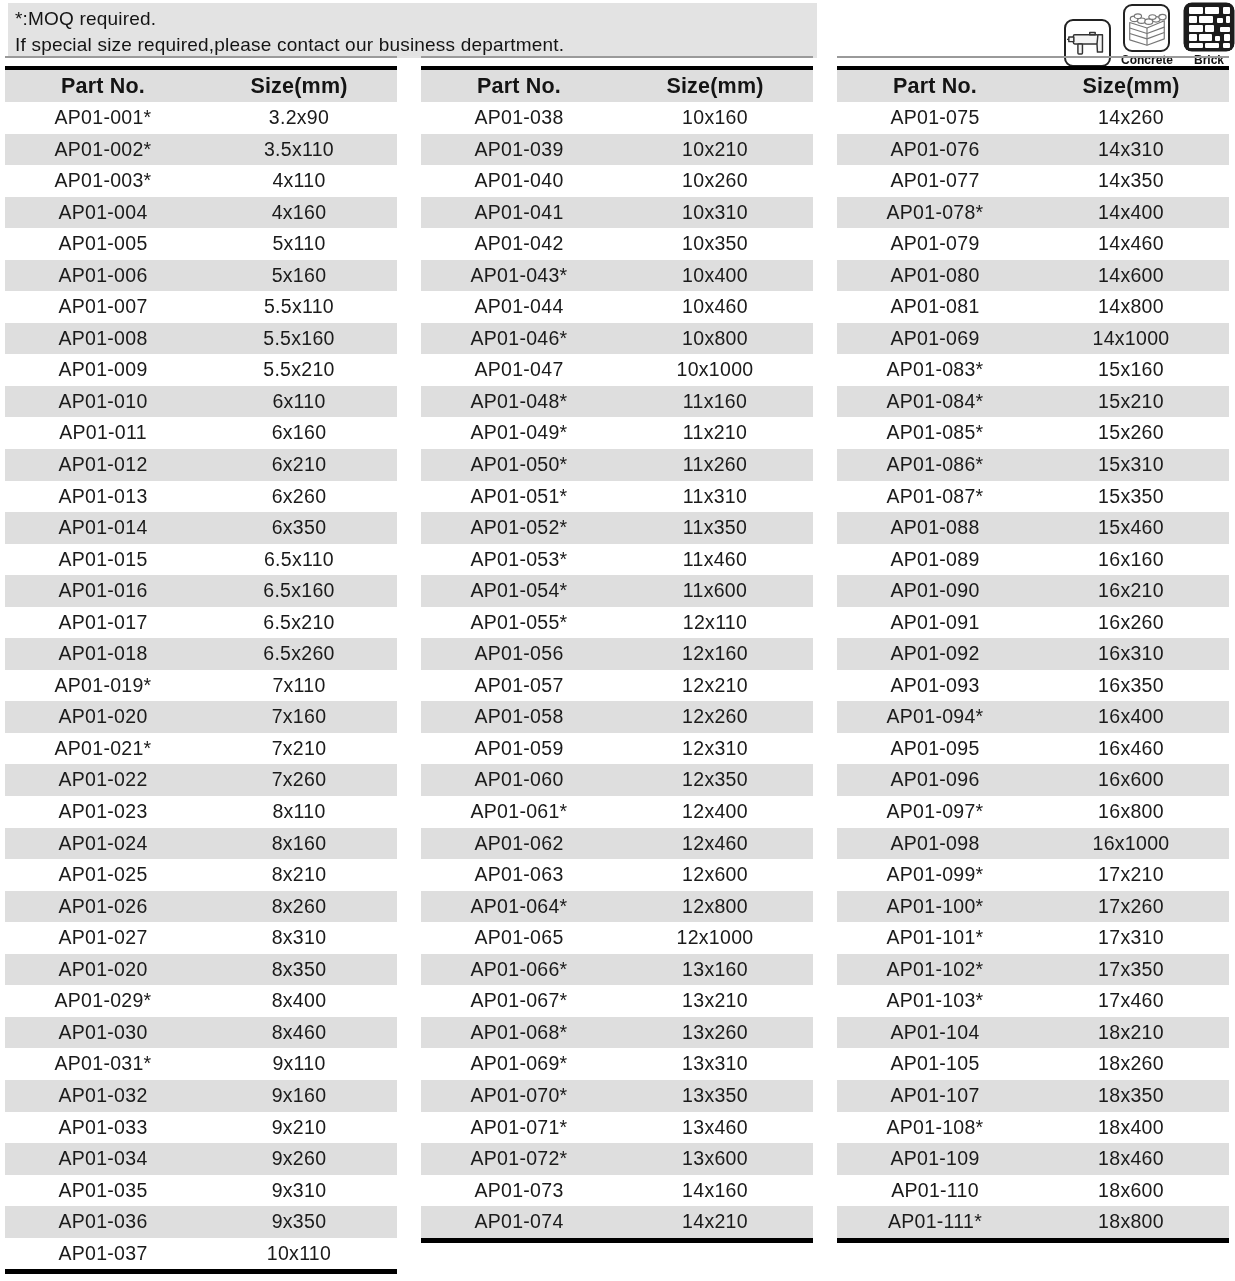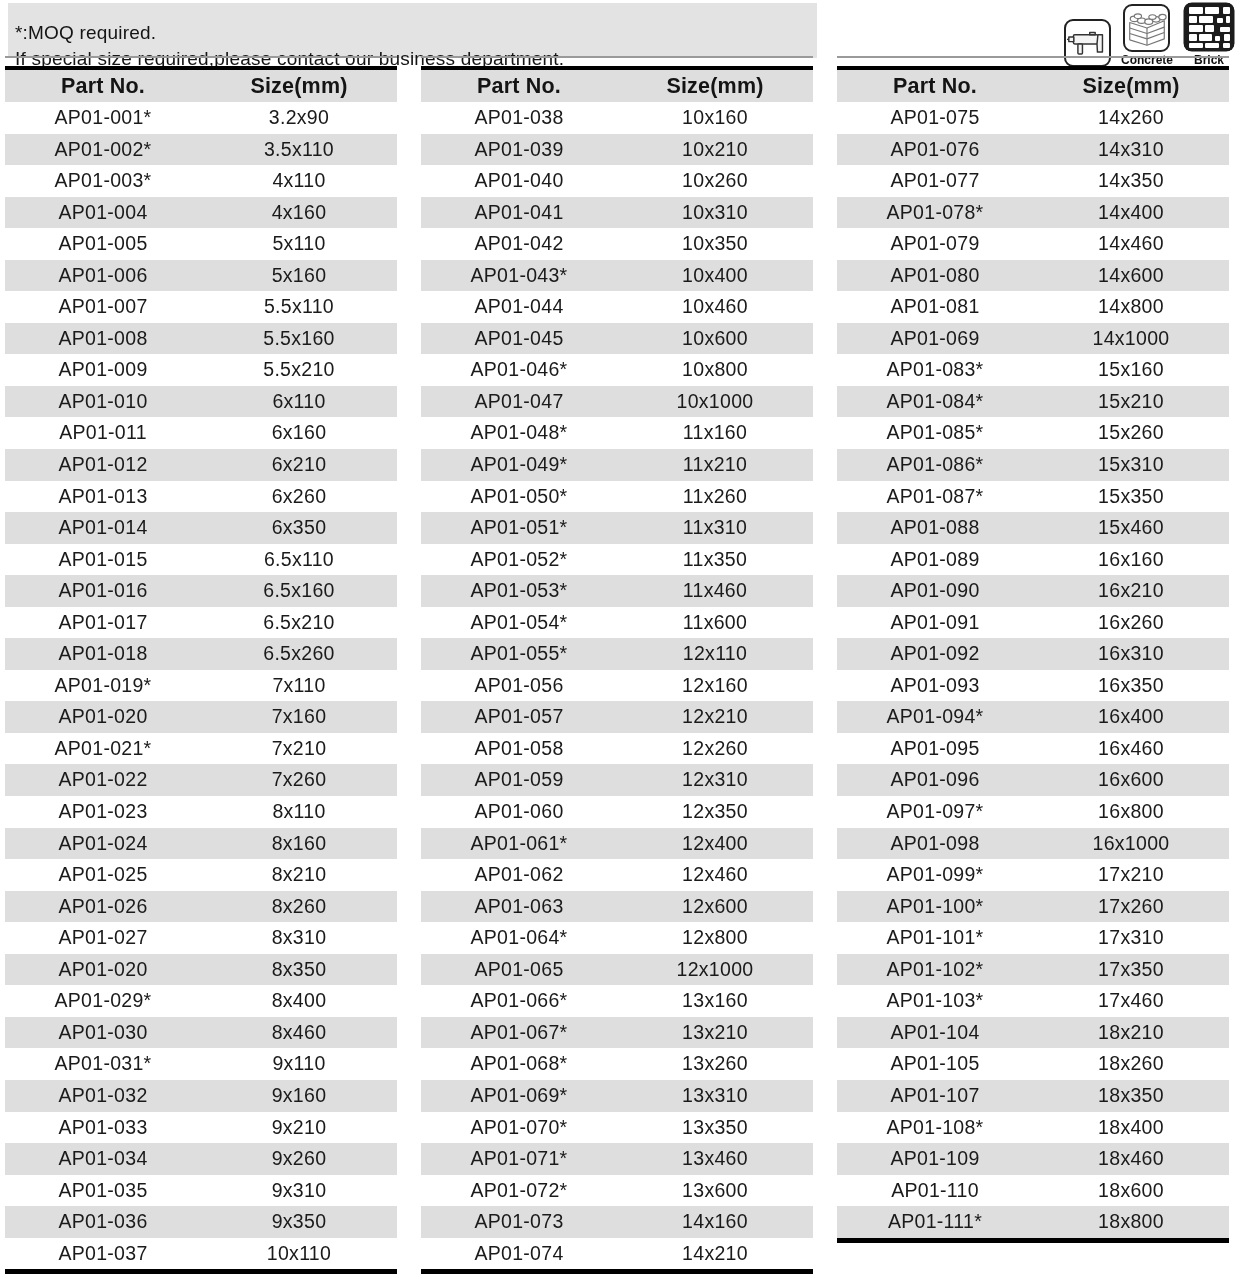--- a/index.html
+++ b/index.html
@@ -2,21 +2,21 @@
 <html><head>
 <meta charset="utf-8">
 <style>
   html,body { margin:0; padding:0; background:#fff; }
   .page {
     position:relative; width:1235px; height:1281px; background:#ffffff;
     font-family:"Liberation Sans", sans-serif; color:#141414; overflow:hidden;
   }
   .note-box {
     position:absolute; left:8px; top:3px; width:809px; height:55px;
-    background:#e3e3e3; font-size:19px; line-height:26px; padding:17px 0 0 7px;
+    background:#e3e3e3; font-size:19px; line-height:26px; padding:3px 0 0 7px;
     box-sizing:border-box; letter-spacing:0.2px;
   }
   .icons { position:absolute; top:2px; right:0; display:flex; gap:10px; align-items:flex-end; }
   .icon-col { display:flex; flex-direction:column; align-items:center; }
   .frame {
     width:47px; height:48px; border:2.5px solid #222; border-radius:9px;
     background:#fff; display:flex; align-items:center; justify-content:center;
     box-sizing:border-box;
   }
   .brick-frame { width:52px; height:50px; border:none; border-radius:9px; overflow:hidden; display:flex; }
@@ -294,24 +294,20 @@
             </div>
             <div class="tr">
               <div class="td">AP01-043*</div>
               <div class="td">10x400</div>
             </div>
             <div class="tr">
               <div class="td">AP01-044</div>
               <div class="td">10x460</div>
             </div>
             <div class="tr">
-              <div class="td">AP01-045</div>
-              <div class="td">10x600</div>
-            </div>
-            <div class="tr">
               <div class="td">AP01-046*</div>
               <div class="td">10x800</div>
             </div>
             <div class="tr">
               <div class="td">AP01-047</div>
               <div class="td">10x1000</div>
             </div>
             <div class="tr">
               <div class="td">AP01-048*</div>
               <div class="td">11x160</div>

